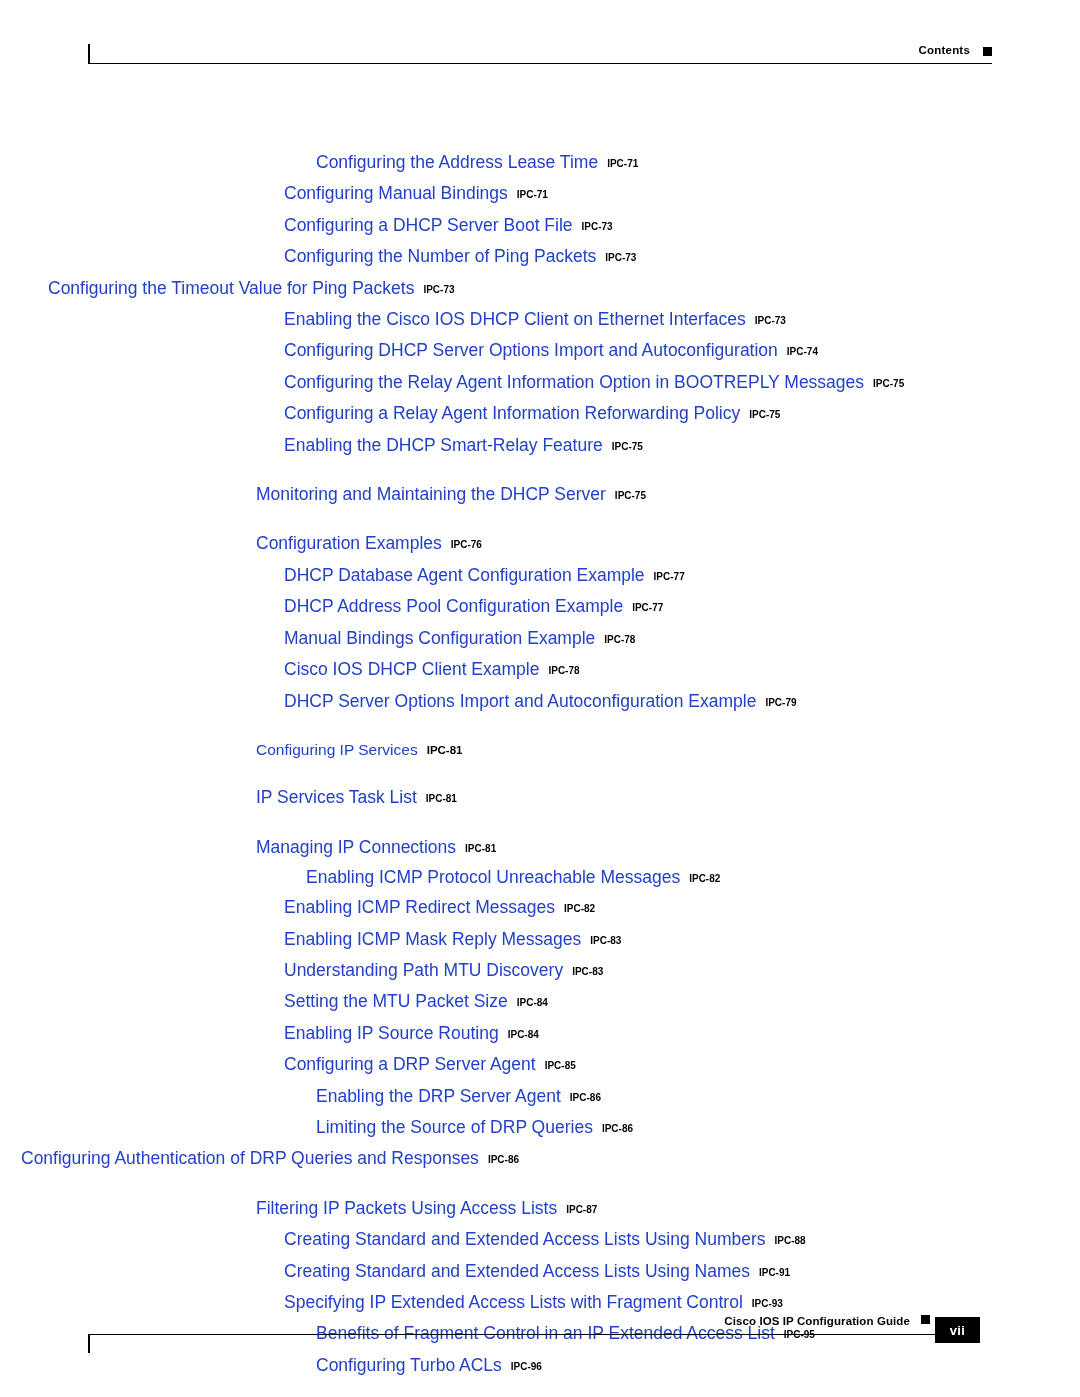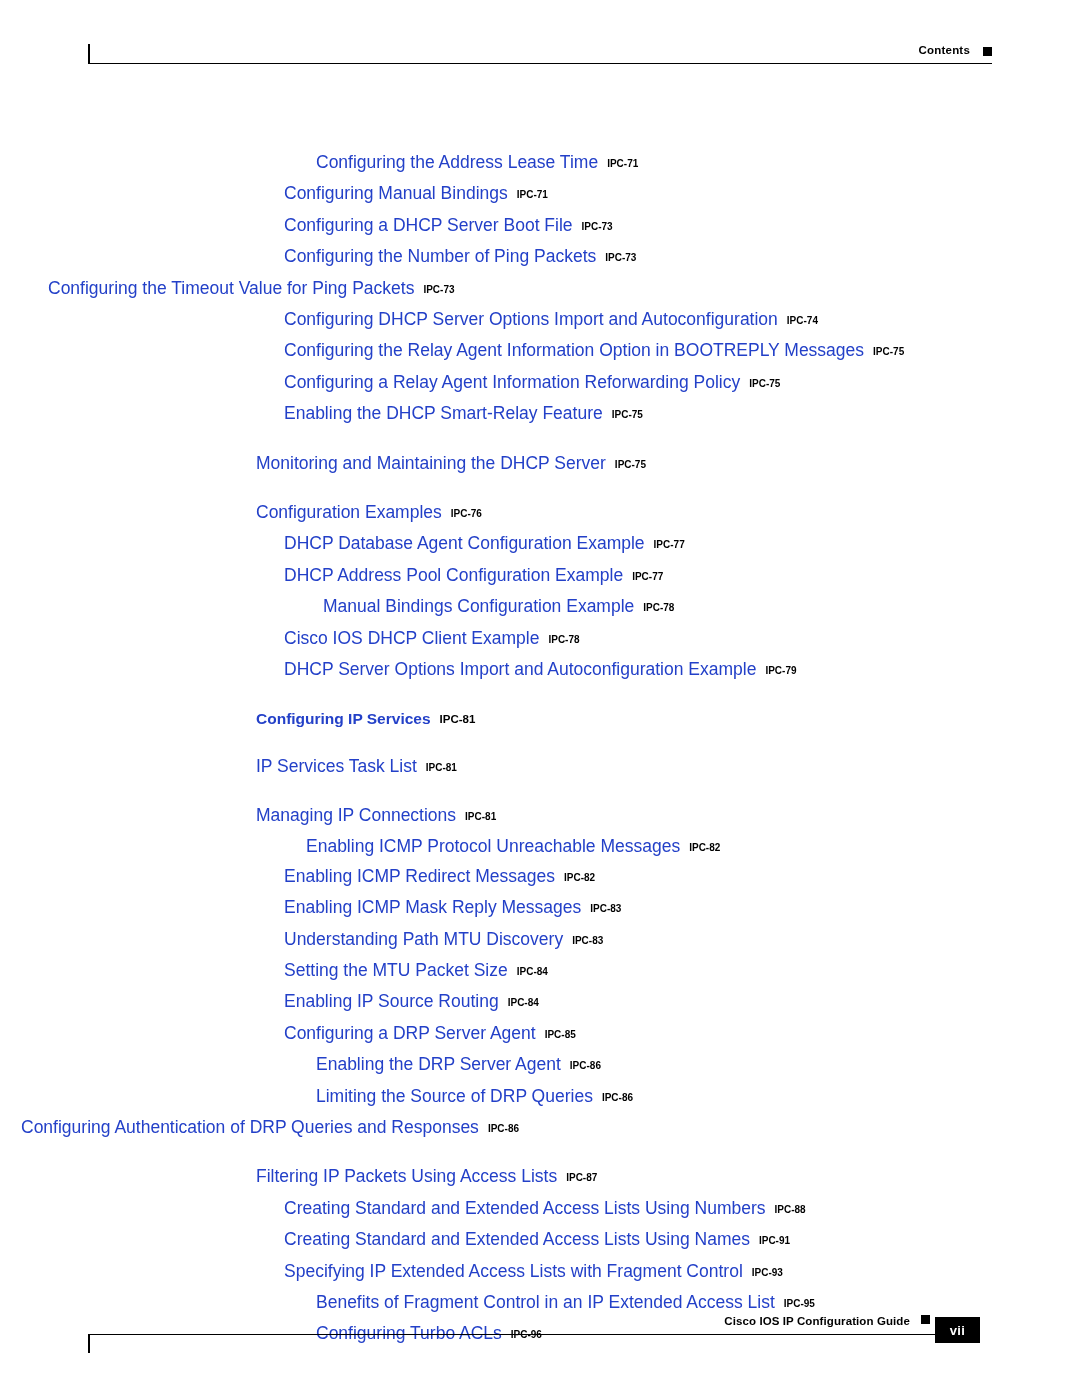--- a/index.html
+++ b/index.html
@@ -136,21 +136,21 @@
     font-size: 10px;
     font-weight: bold;
     margin-left: 9px;
     position: relative;
     top: -1px;
   }
 
   
   .lvl-h .toc-title {
     color: #2340c8;
-    font-weight: bold;
+    font-weight: normal;
     font-size: 15.5px;
   }
   .lvl-h .toc-page {
     font-size: 11.5px;
   }
 
   
   .ind-0 { padding-left: 256px; }
   .ind-1 { padding-left: 284px; }
   .ind-2 { padding-left: 316px; }
@@ -166,29 +166,30 @@
   <div class="header-label">Contents</div>
   <div class="header-square"></div>
 </div>
 
 <div class="toc" id="toc-root">
     <div class="toc-entry ind-2" style="margin-top: 0px; line-height: 28.4px;"><span class="toc-title">Configuring the Address Lease Time</span><span class="toc-page">IPC-71</span></div>
     <div class="toc-entry ind-1" style="line-height: 28.4px;"><span class="toc-title">Configuring Manual Bindings</span><span class="toc-page">IPC-71</span></div>
     <div class="toc-entry ind-1" style="line-height: 28.4px;"><span class="toc-title">Configuring a DHCP Server Boot File</span><span class="toc-page">IPC-73</span></div>
     <div class="toc-entry ind-1" style="line-height: 28.4px;"><span class="toc-title">Configuring the Number of Ping Packets</span><span class="toc-page">IPC-73</span></div>
     <div class="toc-entry ind-1" style="line-height: 28.4px; padding-left: 48px;"><span class="toc-title">Configuring the Timeout Value for Ping Packets</span><span class="toc-page">IPC-73</span></div>
+    <div class="toc-entry ind-1" style="line-height: 28.4px;"><span class="toc-title">Enabling the Cisco IOS DHCP Client on Ethernet Interfaces</span><span class="toc-page">IPC-73</span></div>
     <div class="toc-entry ind-1" style="line-height: 28.4px;"><span class="toc-title">Configuring DHCP Server Options Import and Autoconfiguration</span><span class="toc-page">IPC-74</span></div>
     <div class="toc-entry ind-1" style="line-height: 28.4px;"><span class="toc-title">Configuring the Relay Agent Information Option in BOOTREPLY Messages</span><span class="toc-page">IPC-75</span></div>
     <div class="toc-entry ind-1" style="line-height: 28.4px;"><span class="toc-title">Configuring a Relay Agent Information Reforwarding Policy</span><span class="toc-page">IPC-75</span></div>
     <div class="toc-entry ind-1" style="line-height: 28.4px;"><span class="toc-title">Enabling the DHCP Smart-Relay Feature</span><span class="toc-page">IPC-75</span></div>
     <div class="toc-entry ind-0 gap-before" style="line-height: 28.4px;"><span class="toc-title">Monitoring and Maintaining the DHCP Server</span><span class="toc-page">IPC-75</span></div>
     <div class="toc-entry ind-0 gap-before" style="line-height: 28.4px;"><span class="toc-title">Configuration Examples</span><span class="toc-page">IPC-76</span></div>
     <div class="toc-entry ind-1" style="line-height: 28.4px;"><span class="toc-title">DHCP Database Agent Configuration Example</span><span class="toc-page">IPC-77</span></div>
     <div class="toc-entry ind-1" style="line-height: 28.4px;"><span class="toc-title">DHCP Address Pool Configuration Example</span><span class="toc-page">IPC-77</span></div>
-    <div class="toc-entry ind-1" style="line-height: 28.4px; margin-left: 39px;"><span class="toc-title">Manual Bindings Configuration Example</span><span class="toc-page">IPC-78</span></div>
+    <div class="toc-entry ind-1" style="line-height: 28.4px;"><span class="toc-title">Manual Bindings Configuration Example</span><span class="toc-page">IPC-78</span></div>
     <div class="toc-entry ind-1" style="line-height: 28.4px;"><span class="toc-title">Cisco IOS DHCP Client Example</span><span class="toc-page">IPC-78</span></div>
     <div class="toc-entry ind-1" style="line-height: 28.4px;"><span class="toc-title">DHCP Server Options Import and Autoconfiguration Example</span><span class="toc-page">IPC-79</span></div>
     <div class="toc-entry lvl-h ind-0 gap-before" style="line-height: 28.4px;"><span class="toc-title">Configuring IP Services</span><span class="toc-page">IPC-81</span></div>
     <div class="toc-entry ind-0 gap-before" style="line-height: 28.4px;"><span class="toc-title">IP Services Task List</span><span class="toc-page">IPC-81</span></div>
     <div class="toc-entry ind-0 gap-before" style="line-height: 28.4px;"><span class="toc-title">Managing IP Connections</span><span class="toc-page">IPC-81</span></div>
     <div class="toc-entry ind-1" style="line-height: 27px; margin-left: 22px;"><span class="toc-title">Enabling ICMP Protocol Unreachable Messages</span><span class="toc-page">IPC-82</span></div>
     <div class="toc-entry ind-1" style="line-height: 28.4px;"><span class="toc-title">Enabling ICMP Redirect Messages</span><span class="toc-page">IPC-82</span></div>
     <div class="toc-entry ind-1" style="line-height: 28.4px;"><span class="toc-title">Enabling ICMP Mask Reply Messages</span><span class="toc-page">IPC-83</span></div>
     <div class="toc-entry ind-1" style="line-height: 28.4px;"><span class="toc-title">Understanding Path MTU Discovery</span><span class="toc-page">IPC-83</span></div>
     <div class="toc-entry ind-1" style="line-height: 28.4px;"><span class="toc-title">Setting the MTU Packet Size</span><span class="toc-page">IPC-84</span></div>

